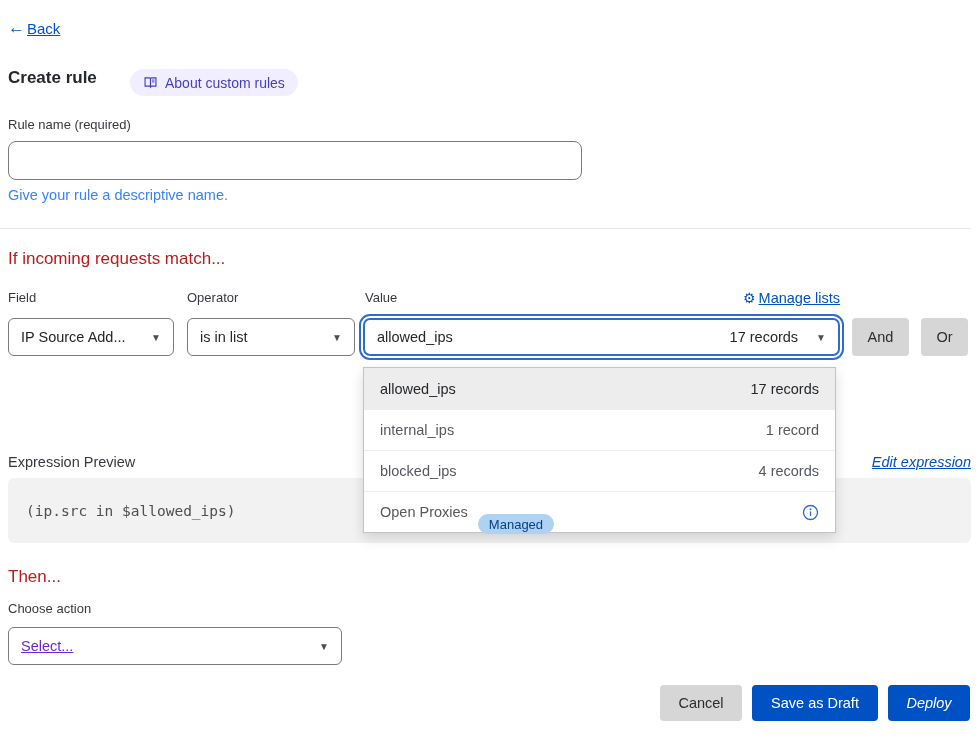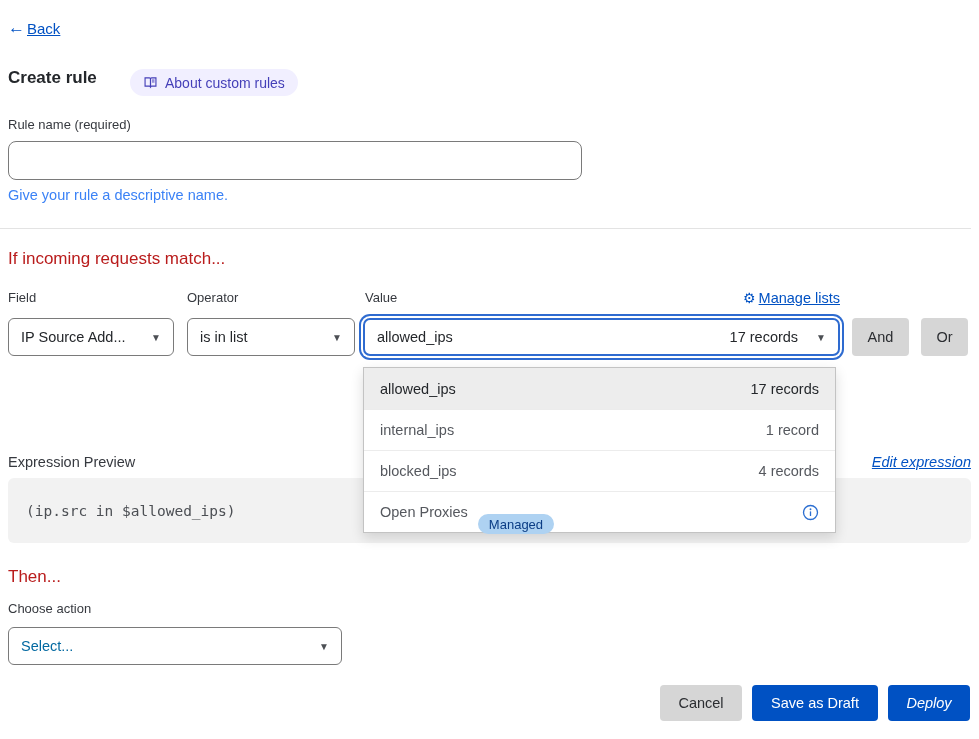--- a/index.html
+++ b/index.html
@@ -68,21 +68,21 @@
   .dd-row + .dd-row { border-top:1px solid #ececec; }
   .dd-row.selected { background:#ededed; color:#24272b; }
   .dd-name-wrap { display:flex; align-items:center; gap:10px; }
   .badge-managed { background:#aed2f2; color:#0b3d85; font-size:13px; border-radius:11px; padding:2.5px 11px;margin-top:24px; }
   .info-icon { width:17px; height:17px; cursor:pointer; display:block; }
 
   
   .then-heading { position:absolute; top:567px; left:8px; }
   .action-label { position:absolute; top:601px; left:8px; }
   .select-action { position:absolute; top:627px; left:8px; width:334px; height:38px; }
-  .placeholder { color:#0369a1; }
+  .placeholder { color:#6d28d9;text-decoration:underline; }
 
   
   .btn-cancel { position:absolute; top:685px; left:660px; width:82px; height:36px; }
   .btn-save { position:absolute; top:685px; left:752px; width:126px; height:36px; }
   .btn-deploy { position:absolute; top:685px; left:888px; width:82px; height:36px;font-style:italic; }
 </style>
 </head>
 <body>
 
 <div class="page">

